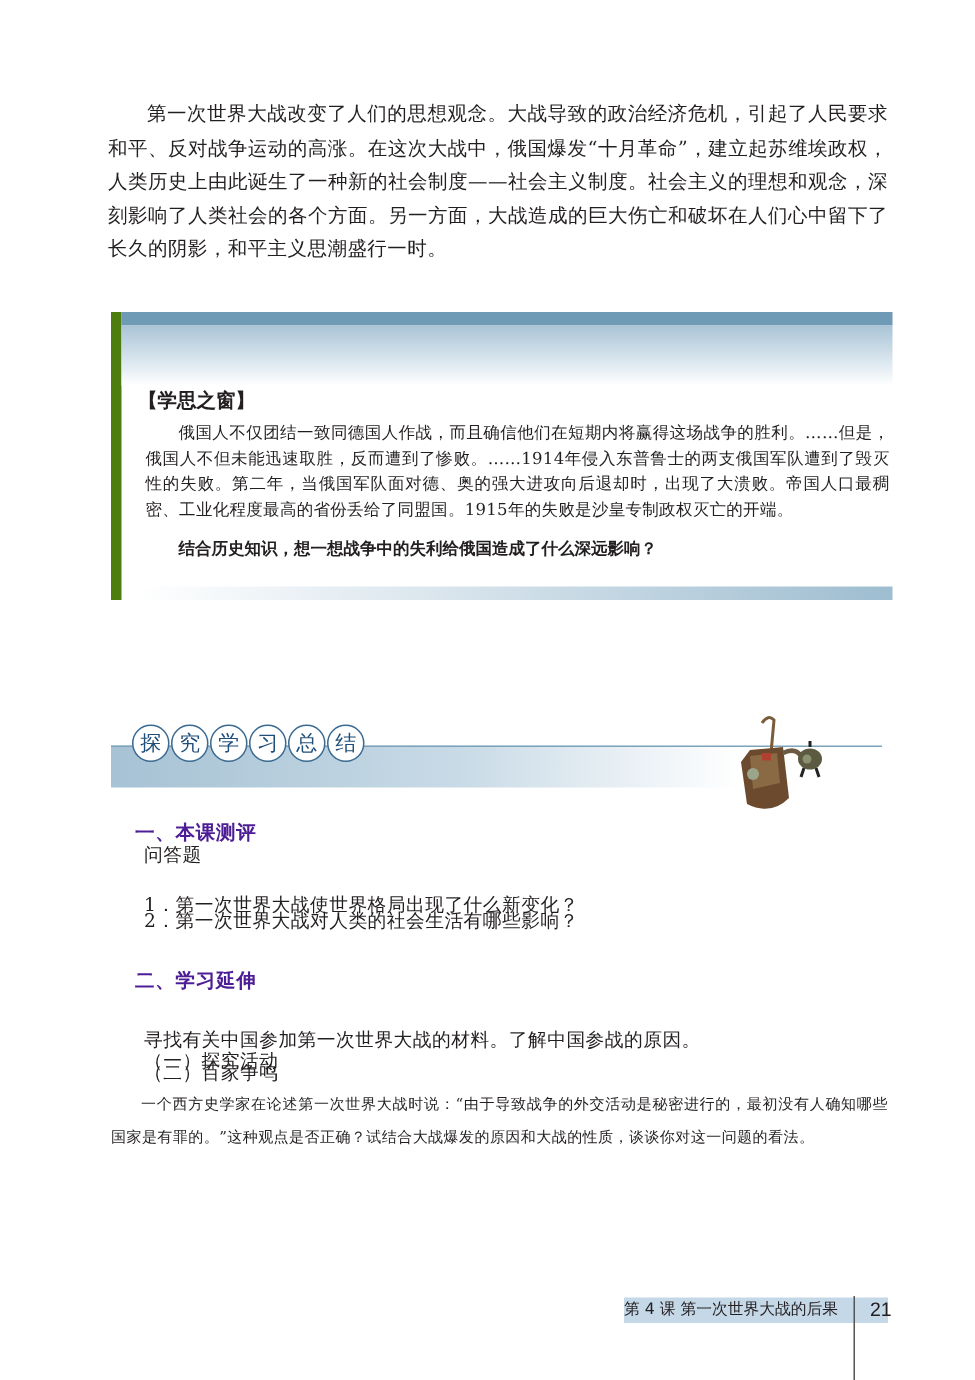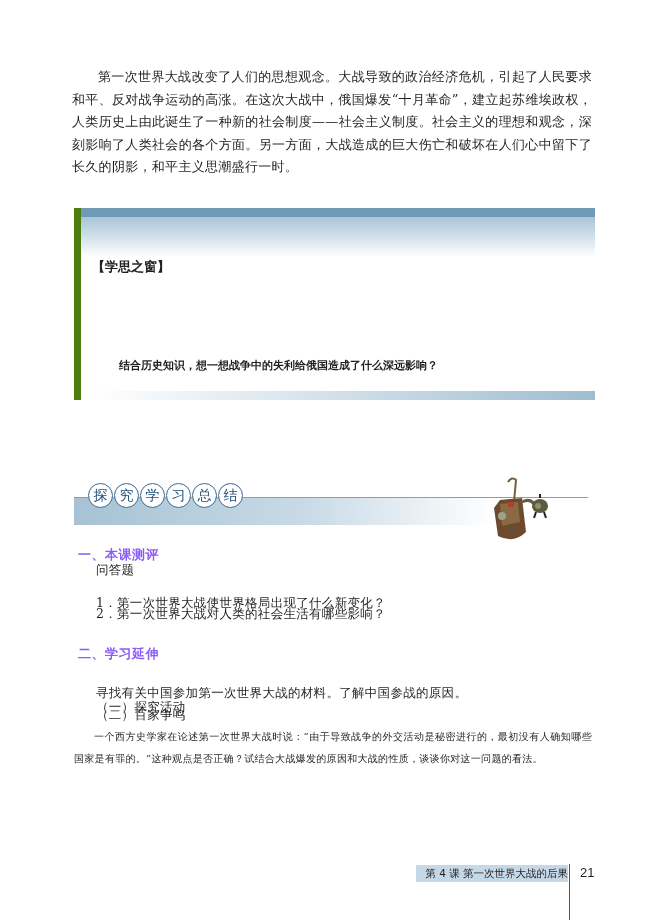--- a/index.html
+++ b/index.html
@@ -27,43 +27,44 @@
   .summary-bar { position: absolute; left: 74px; top: 497px; width: 420px; height: 28px;
                  background: linear-gradient(to right, #a6c2d4 0%, #c8dae6 55%, #ffffff 100%); }
   .summary-line { position: absolute; left: 74px; top: 497px; width: 514px; height: 1px; background: #7ca3bb; }
   .circles { position: absolute; left: 88px; top: 483px; display: flex; gap: 1px; }
   .circle { width: 25px; height: 25px; border-radius: 50%; border: 1px solid #3a6a91; background: #ffffff;
             display: flex; align-items: center; justify-content: center; font-size: 14px; color: #1f4e79;
             font-family: "DejaVu Serif", serif; box-sizing: border-box; }
 
   .mask-img { position: absolute; left: 478px; top: 472px; width: 80px; height: 80px; }
 
-  .h2 { position: absolute; left: 78px; font-size: 13px; font-weight: bold; color: #8b5cf6; font-family: "DejaVu Sans", sans-serif; letter-spacing: 0.5px; }
+  .h2 { position: absolute; left: 90px; font-size: 13px; font-weight: bold; color: #4c1d95; font-family: "DejaVu Sans", sans-serif; letter-spacing: 0.5px; }
   .line { position: absolute; font-size: 12.5px; line-height: 22px; font-family: "DejaVu Serif", serif; letter-spacing: 0.3px; }
   .para2 { position: absolute; left: 74px; width: 518px; font-size: 10px; line-height: 22px; letter-spacing: 0.3px; }
   .para2 p { margin: 0; text-indent: 2em; text-align: justify; }
 
   
-  .footer-label { position: absolute; left: 416px; top: 865px; width: 152px; height: 17px; background: #c5d8e8;
-                  font-size: 10.5px; line-height: 17px; text-align: right; font-family: "DejaVu Sans", sans-serif; color: #231f20; }
+  .footer-label { position: absolute; left: 416px; top: 865px; width: 176px; height: 17px; background: #c5d8e8;
+                  font-size: 10.5px; line-height: 17px; text-align: left; font-family: "DejaVu Sans", sans-serif; color: #231f20; }
   .footer-rule { position: absolute; left: 569px; top: 864px; width: 1px; height: 56px; background: #555; }
   .page-num { position: absolute; left: 580px; top: 865px; font-size: 13px; font-family: Liberation Sans, sans-serif; color: #231f20; }
 </style>
 </head>
 <body>
 
 <div class="para" style="top:66px;">
   <p>第一次世界大战改变了人们的思想观念。大战导致的政治经济危机，引起了人民要求和平、反对战争运动的高涨。在这次大战中，俄国爆发“十月革命”，建立起苏维埃政权，人类历史上由此诞生了一种新的社会制度——社会主义制度。社会主义的理想和观念，深刻影响了人类社会的各个方面。另一方面，大战造成的巨大伤亡和破坏在人们心中留下了长久的阴影，和平主义思潮盛行一时。</p>
 </div>
 
 <div class="study-box">
   <div class="top-bar"></div>
   <div class="top-grad"></div>
   <div class="study-title">【学思之窗】</div>
   <div class="quote">
+    <p>俄国人不仅团结一致同德国人作战，而且确信他们在短期内将赢得这场战争的胜利。……但是，俄国人不但未能迅速取胜，反而遭到了惨败。……1914年侵入东普鲁士的两支俄国军队遭到了毁灭性的失败。第二年，当俄国军队面对德、奥的强大进攻向后退却时，出现了大溃败。帝国人口最稠密、工业化程度最高的省份丢给了同盟国。1915年的失败是沙皇专制政权灭亡的开端。</p>
   </div>
   <div class="question">结合历史知识，想一想战争中的失利给俄国造成了什么深远影响？</div>
   <div class="bottom-bar"></div>
 </div>
 
 <div class="summary-bar"></div>
 <div class="summary-line"></div>
 <div class="circles">
   <div class="circle">探</div>
   <div class="circle">究</div>

